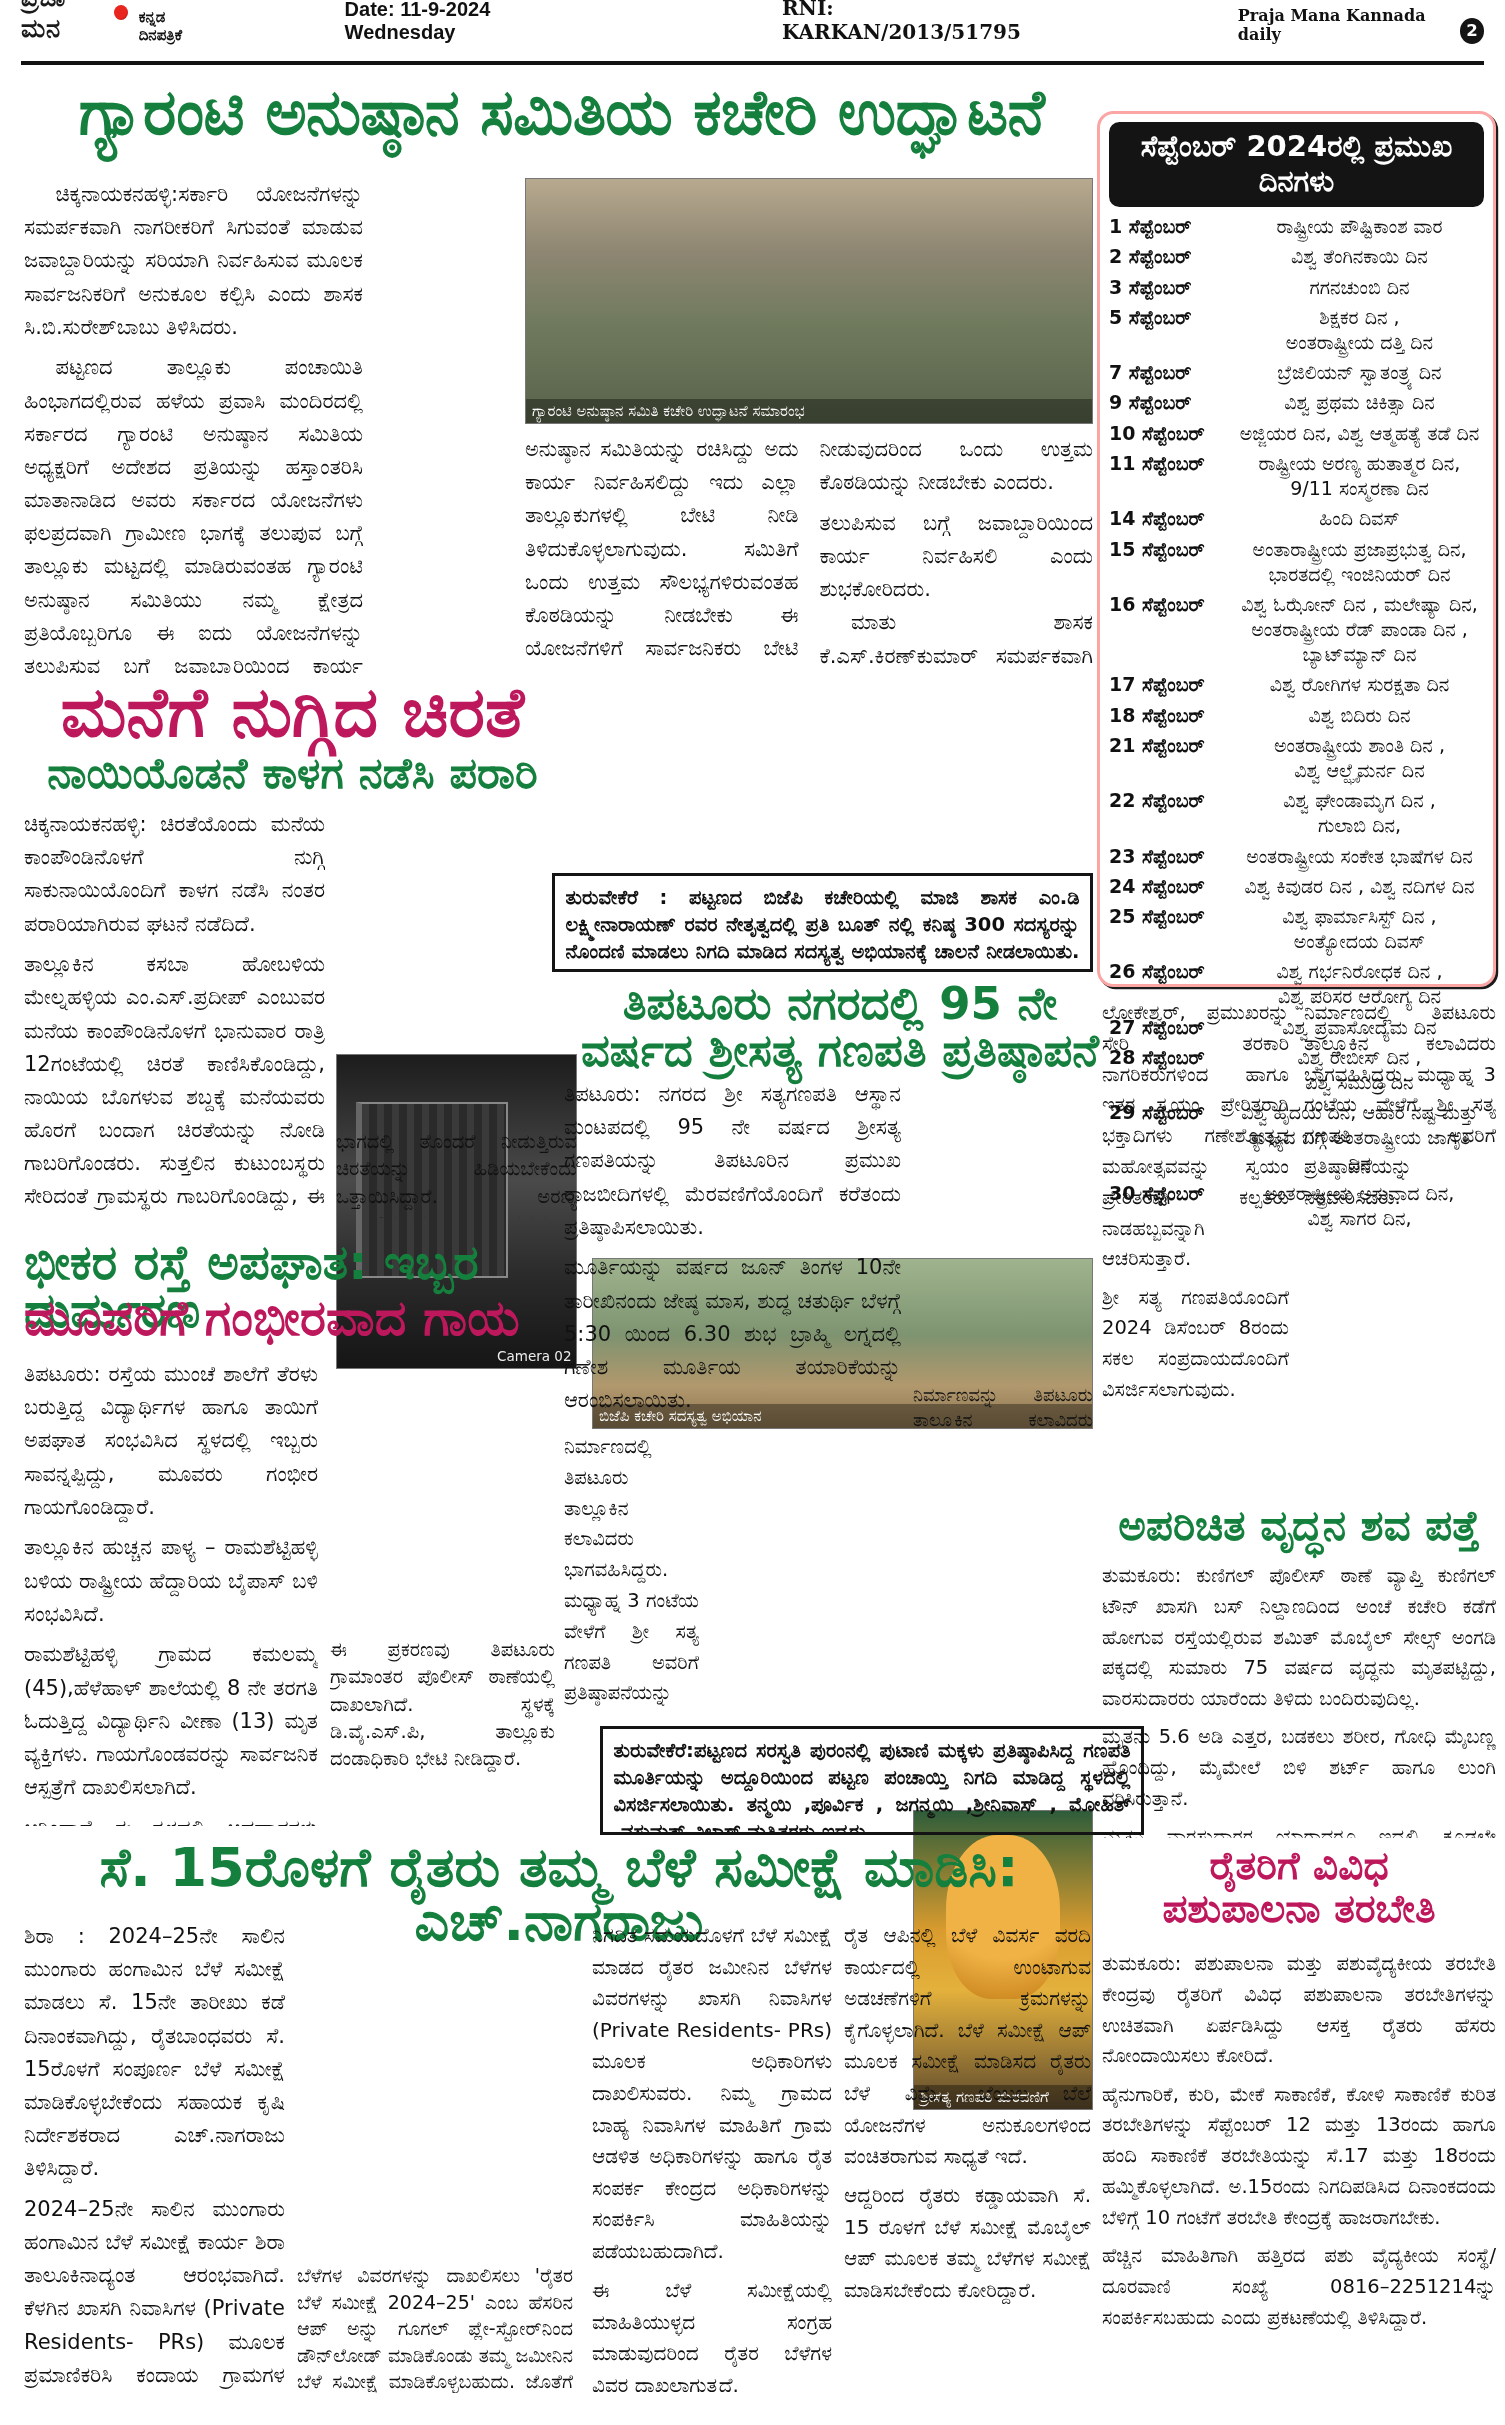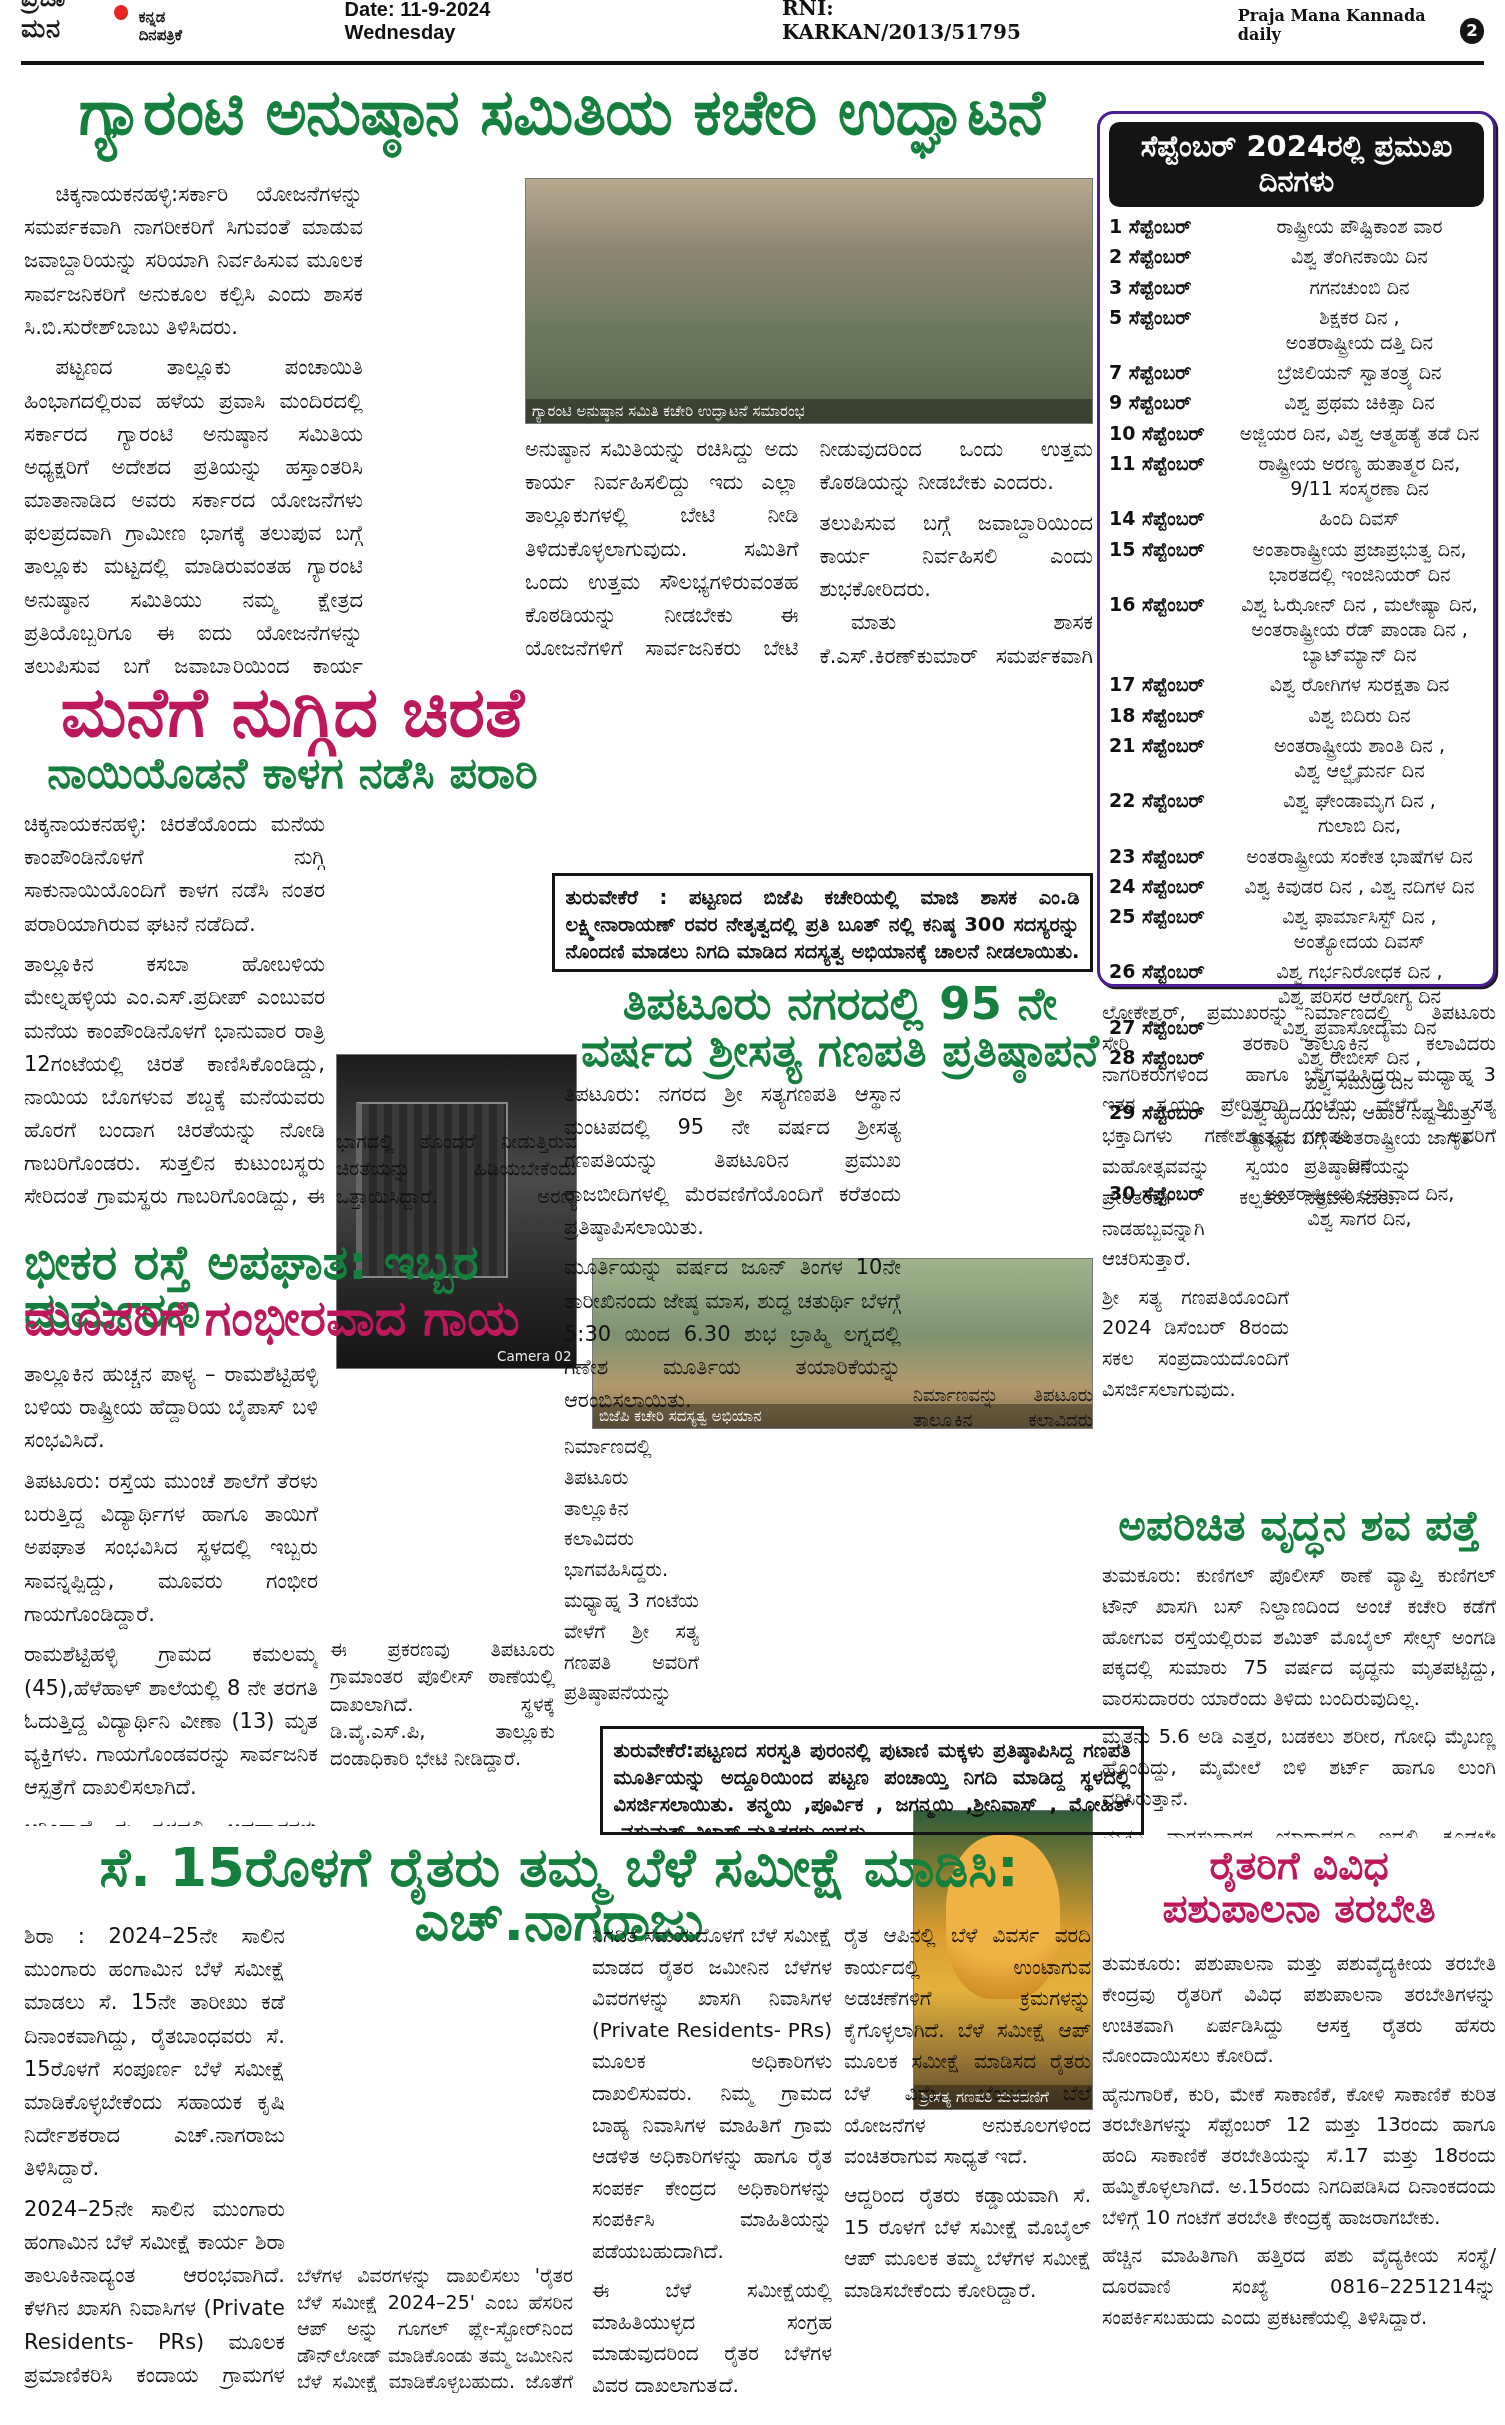--- a/index.html
+++ b/index.html
@@ -18,21 +18,21 @@
   .head-rni{font-size:20px;font-weight:bold;font-family:"DejaVu Serif","Liberation Serif",serif;margin-left:191px;}
   .head-paper{font-size:16px;font-weight:bold;font-family:"DejaVu Serif","Liberation Serif",serif;margin-left:176px;}
   .page-circle{margin-left:auto;width:25.5px;height:25.5px;border-radius:50%;background:#151515;color:#fff;
     font-size:16.5px;font-weight:bold;display:flex;align-items:center;justify-content:center;}
   
   .h-red{color:#15803d;font-weight:bold;}
   .h-black{color:#be185d;font-weight:bold;}
   .lead-headline{left:30px;top:78px;width:1063px;height:84px;font-size:63px;line-height:1.1;
     text-align:center;letter-spacing:-0.7px;}
   
-  .calendar{left:1097px;top:111px;width:399px;height:876px;border:3px solid #4c1d95;border-radius:16.5px;
+  .calendar{left:1097px;top:111px;width:399px;height:876px;border:3px solid #fca5a5;border-radius:16.5px;
     box-sizing:border-box;padding:7.5px 9px;background:#fff;box-shadow:2.2px 2.2px 0 #1b1b1b;}
   .calendar-title{background:#141414;color:#fff;border-radius:10.5px;font-size:29px;font-weight:bold;
     text-align:center;padding:7.5px 3px;margin-bottom:7.5px;}
   .calendar-list{font-size:19px;line-height:1.32;}
   .calendar-row{display:flex;margin-bottom:5.2px;}
   .cal-date{width:126px;flex:0 0 126px;font-weight:bold;}
   .cal-event{flex:1;text-align:center;white-space:pre-line;}
   
   .bodytext{font-size:21px;line-height:1.58;text-align:justify;}
   .bodytext p{margin:0 0 7.5px 0;text-indent:31.5px;}
@@ -267,22 +267,22 @@
   </div>
 <div class="abs bodytext" style="left:1304px;top:998px;width:192px;height:495px;overflow:hidden;font-size:19.5px;">
   <p class="noindent">ನಿರ್ಮಾಣದಲ್ಲಿ ತಿಪಟೂರು ತಾಲ್ಲೂಕಿನ ಕಲಾವಿದರು ಭಾಗವಹಿಸಿದ್ದರು. ಮಧ್ಯಾಹ್ನ 3 ಗಂಟೆಯ ವೇಳೆಗೆ ಶ್ರೀ ಸತ್ಯ ಗಣಪತಿ ಅವರಿಗೆ ಪ್ರತಿಷ್ಠಾಪನೆಯನ್ನು ನೆರವೇರಿಸಿದರು.</p>
 </div>
 
 <div class="abs h-red" style="left:24px;top:1238px;width:600px;font-size:48px;line-height:1.0;">ಭೀಕರ ರಸ್ತೆ ಅಪಘಾತ: ಇಬ್ಬರ ದುರ್ಮರಣ</div>
 <div class="abs h-black" style="left:24px;top:1294px;width:600px;font-size:49px;line-height:1.0;">ಮೂವರಿಗೆ ಗಂಭೀರವಾದ ಗಾಯ</div>
 
 <div class="abs bodytext" style="left:24px;top:1358px;width:294px;height:468px;overflow:hidden;">
 
-<p class="noindent">ತಾಲ್ಲೂಕಿನ ಹುಚ್ಚನ ಪಾಳ್ಯ – ರಾಮಶೆಟ್ಟಿಹಳ್ಳಿ ಬಳಿಯ ರಾಷ್ಟ್ರೀಯ ಹೆದ್ದಾರಿಯ ಬೈಪಾಸ್ ಬಳಿ ಸಂಭವಿಸಿದೆ.</p>
-    <p class="noindent">ತಿಪಟೂರು: ರಸ್ತೆಯ ಮುಂಚೆ ಶಾಲೆಗೆ ತೆರಳು ಬರುತ್ತಿದ್ದ ವಿದ್ಯಾರ್ಥಿಗಳ ಹಾಗೂ ತಾಯಿಗೆ ಅಪಘಾತ ಸಂಭವಿಸಿದ ಸ್ಥಳದಲ್ಲಿ ಇಬ್ಬರು ಸಾವನ್ನಪ್ಪಿದ್ದು, ಮೂವರು ಗಂಭೀರ ಗಾಯಗೊಂಡಿದ್ದಾರೆ.</p>
+<p class="noindent">ತಿಪಟೂರು: ರಸ್ತೆಯ ಮುಂಚೆ ಶಾಲೆಗೆ ತೆರಳು ಬರುತ್ತಿದ್ದ ವಿದ್ಯಾರ್ಥಿಗಳ ಹಾಗೂ ತಾಯಿಗೆ ಅಪಘಾತ ಸಂಭವಿಸಿದ ಸ್ಥಳದಲ್ಲಿ ಇಬ್ಬರು ಸಾವನ್ನಪ್ಪಿದ್ದು, ಮೂವರು ಗಂಭೀರ ಗಾಯಗೊಂಡಿದ್ದಾರೆ.</p>
+    <p class="noindent">ತಾಲ್ಲೂಕಿನ ಹುಚ್ಚನ ಪಾಳ್ಯ – ರಾಮಶೆಟ್ಟಿಹಳ್ಳಿ ಬಳಿಯ ರಾಷ್ಟ್ರೀಯ ಹೆದ್ದಾರಿಯ ಬೈಪಾಸ್ ಬಳಿ ಸಂಭವಿಸಿದೆ.</p>
     <p class="noindent">ರಾಮಶೆಟ್ಟಿಹಳ್ಳಿ ಗ್ರಾಮದ ಕಮಲಮ್ಮ (45),ಹೆಳೆಹಾಳ್ ಶಾಲೆಯಲ್ಲಿ 8 ನೇ ತರಗತಿ ಓದುತ್ತಿದ್ದ ವಿದ್ಯಾರ್ಥಿನಿ ವೀಣಾ (13) ಮೃತ ವ್ಯಕ್ತಿಗಳು. ಗಾಯಗೊಂಡವರನ್ನು ಸಾರ್ವಜನಿಕ ಆಸ್ಪತ್ರೆಗೆ ದಾಖಲಿಸಲಾಗಿದೆ.</p>
     <p class="noindent">ಆಗಿಂದಾಗ್ಗೆ ಈ ಸ್ಥಳದಲ್ಲಿ ಅಪಘಾತಗಳು ನಡೆಯುತ್ತಿರುವುದರಿಂದ ಎಂದು ಗ್ರಾಮಸ್ಥರು ರಾಷ್ಟ್ರೀಯ ಹೆದ್ದಾರಿಯ ಅಧಿಕಾರಿಗಳು ಸ್ಥಳಕ್ಕೆ ಬರುವವರೆಗೂ ಮೃತ ದೇಹವನ್ನು ತೆಗೆಯಲು ಬಿಡುವುದಿಲ್ಲ ಎಂದು ಪ್ರತಿಭಟನೆ ನಡೆಸಿದರು.</p>
   </div>
 
 <div class="abs caption" style="left:330px;top:1636px;width:225px;height:187px;overflow:hidden;font-weight:normal;">ಈ ಪ್ರಕರಣವು ತಿಪಟೂರು ಗ್ರಾಮಾಂತರ ಪೊಲೀಸ್ ಠಾಣೆಯಲ್ಲಿ ದಾಖಲಾಗಿದೆ. ಸ್ಥಳಕ್ಕೆ ಡಿ.ವೈ.ಎಸ್.ಪಿ, ತಾಲ್ಲೂಕು ದಂಡಾಧಿಕಾರಿ ಭೇಟಿ ನೀಡಿದ್ದಾರೆ.</div>
 
 <div class="abs caption caption-box" style="left:600px;top:1726px;width:544px;height:109px;overflow:hidden;">ತುರುವೇಕೆರೆ:ಪಟ್ಟಣದ ಸರಸ್ವತಿ ಪುರಂನಲ್ಲಿ ಪುಟಾಣಿ ಮಕ್ಕಳು ಪ್ರತಿಷ್ಠಾಪಿಸಿದ್ದ ಗಣಪತಿ ಮೂರ್ತಿಯನ್ನು ಅದ್ದೂರಿಯಿಂದ ಪಟ್ಟಣ ಪಂಚಾಯ್ತಿ ನಿಗದಿ ಮಾಡಿದ್ದ ಸ್ಥಳದಲ್ಲಿ ವಿಸರ್ಜಿಸಲಾಯಿತು. ತನ್ಮಯಿ ,ಪೂರ್ವಿಕ , ಜಗನ್ಮಯಿ ,ಶ್ರೀನಿವಾಸ್ , ಮೋಹಿತ್ ,ವಸುಮತ್ ವಿಲಾಸ್ ಮತ್ತಿತರರು ಇದ್ದರು.</div>
 
 <div class="abs h-red" style="left:1102px;top:1505px;width:394px;font-size:42px;line-height:1.0;text-align:center;">ಅಪರಿಚಿತ ವೃದ್ಧನ ಶವ ಪತ್ತೆ</div>
 <div class="abs bodytext" style="left:1102px;top:1561px;width:394px;height:277px;overflow:hidden;font-size:19.5px;">

